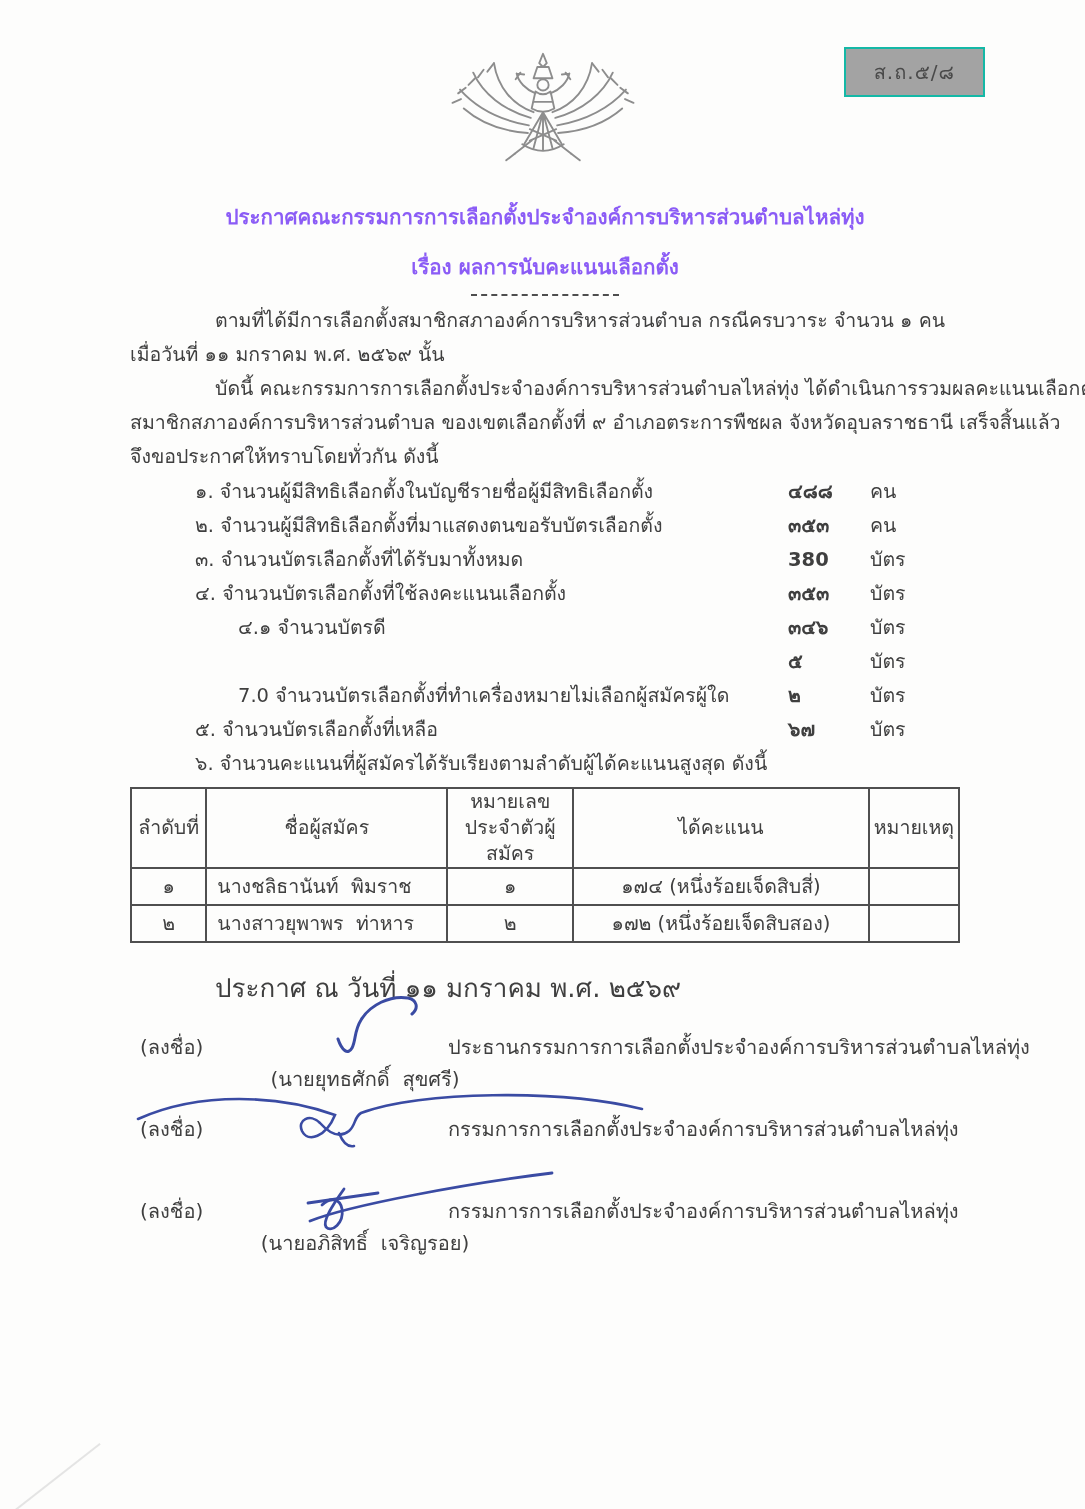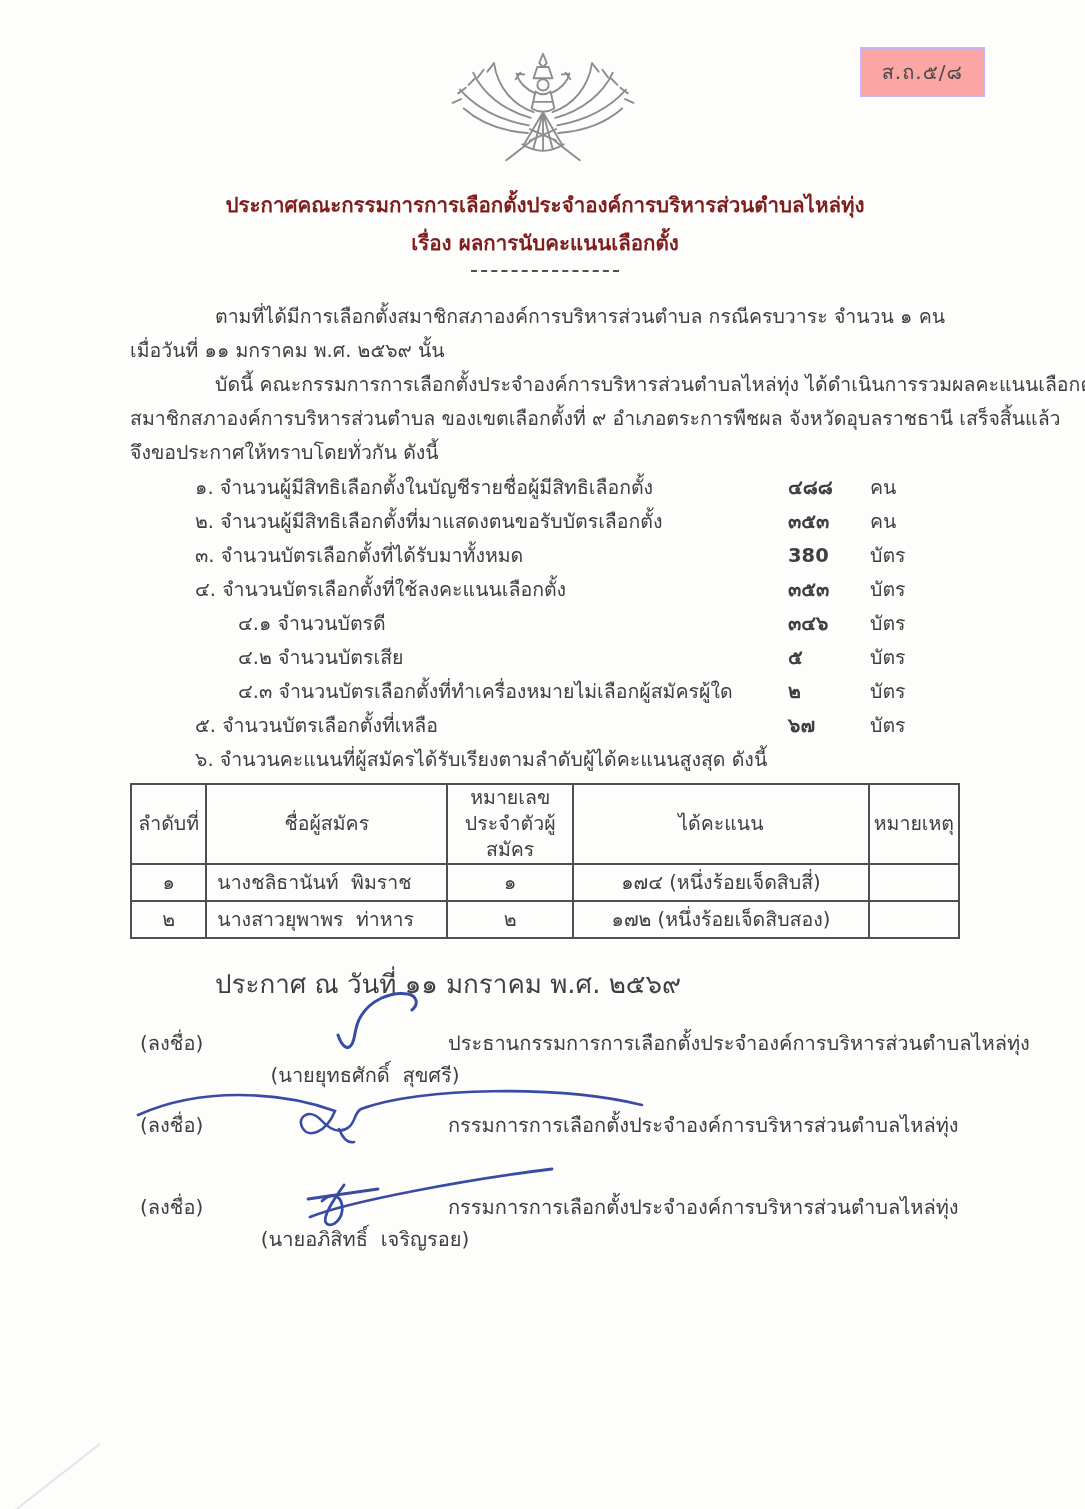--- a/index.html
+++ b/index.html
@@ -10,50 +10,51 @@
     margin:0 auto;
     background:#fdfdfc;
     color:#3f3f3f;
     font-family:"DejaVu Sans", sans-serif;
     overflow:hidden;
     box-shadow:0 0 4px rgba(0,0,0,.15);
   }
   
   .form-badge {
     position:absolute; top:47px; right:100px;
-    border:2px solid #c4b5fd;
-    padding:7px 20px;
+    border:2px solid #14b8a6;
+    padding:7px 28px;
     font-size:20px; letter-spacing:1px;
     color:#4a4a4a;
-    background:#fca5a5;
+    background:#a3a3a3;
   }
   
   .emblem {
     position:absolute; top:50px; left:50%;
     transform:translateX(-50%);
     width:215px; height:132px;
   }
   
   .content {
     position:absolute; top:186px; left:130px;
     width:830px;
   }
   .title-line {
     text-align:center;
     font-size:20.5px; font-weight:600;
     line-height:38px;
-    color:#7f1d1d;
-    white-space:nowrap;
+    color:#8b5cf6;
+    white-space:nowrap;
+    margin-top:12px;
   }
   .separator {
     width:148px; height:0;
     margin:8px auto 0 auto;
     border-top:2.5px dashed #4e4e4e;
   }
-  .body-text { margin-top:28px; }
+  .body-text { margin-top:8px; }
   .body-line {
     font-size:19.5px; line-height:34px;
     white-space:nowrap;
   }
   .body-line.indent { padding-left:85px; }
   .stats { margin-top:2px; }
   .stat-row {
     display:flex; align-items:baseline;
     height:34px; font-size:19.5px;
     padding-right:52px;
@@ -192,27 +193,26 @@
         <span class="stat-value">๓๕๓</span>
         <span class="stat-unit">บัตร</span>
       </div>
       <div class="stat-row">
         <span class="lvl2">๔.๑ จำนวนบัตรดี</span>
         <span class="stat-spacer"></span>
         <span class="stat-value">๓๔๖</span>
         <span class="stat-unit">บัตร</span>
       </div>
       <div class="stat-row">
-        <span class="lvl2">๔.๒ จำนวนบัตรเสีย</span>
         <span class="stat-spacer"></span>
         <span class="stat-value">๕</span>
         <span class="stat-unit">บัตร</span>
       </div>
       <div class="stat-row">
-        <span class="lvl2">๔.๓ จำนวนบัตรเลือกตั้งที่ทำเครื่องหมายไม่เลือกผู้สมัครผู้ใด</span>
+        <span class="lvl2">7.0 จำนวนบัตรเลือกตั้งที่ทำเครื่องหมายไม่เลือกผู้สมัครผู้ใด</span>
         <span class="stat-spacer"></span>
         <span class="stat-value">๒</span>
         <span class="stat-unit">บัตร</span>
       </div>
       <div class="stat-row">
         <span class="lvl1">๕. จำนวนบัตรเลือกตั้งที่เหลือ</span>
         <span class="stat-spacer"></span>
         <span class="stat-value">๖๗</span>
         <span class="stat-unit">บัตร</span>
       </div>

